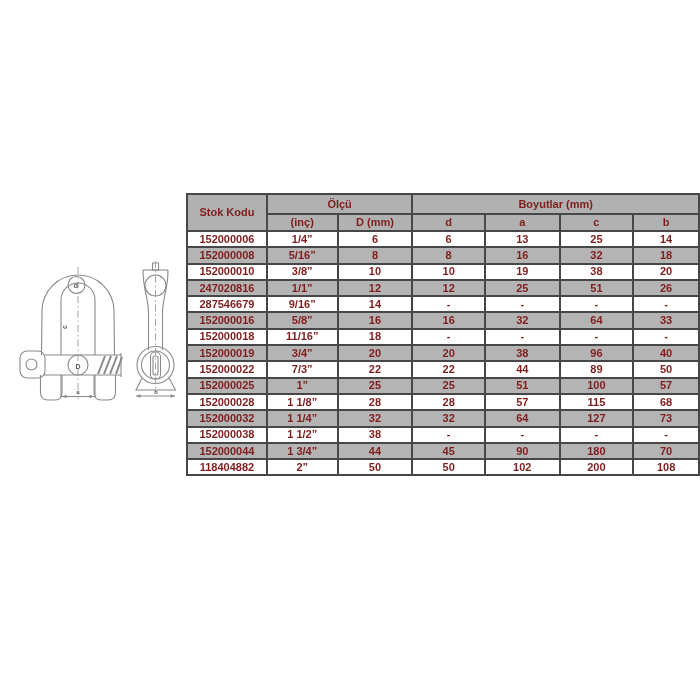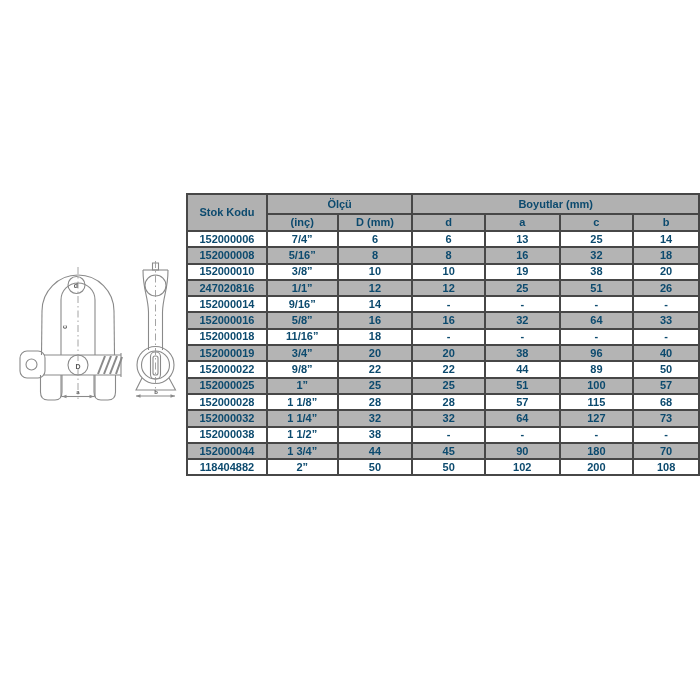--- a/index.html
+++ b/index.html
@@ -14,21 +14,21 @@
   .dline{stroke:#8a8a8a;stroke-width:1.1;fill:none;}
   .dthick{stroke:#8a8a8a;stroke-width:2;fill:none;}
   .dcenter{stroke:#9a9a9a;stroke-width:0.9;fill:none;stroke-dasharray:7 3 1.5 3;}
   .dlabel{fill:#5a5a5a;font-family:"Liberation Sans",sans-serif;font-size:7px;font-weight:bold;text-anchor:middle;}
   .dlabel-sm{font-size:6px;}
   .darrow{fill:#8a8a8a;stroke:none;}
   
   .spec-table{
     position:absolute;left:186px;top:193px;
     border-collapse:collapse;table-layout:fixed;
-    color:#0c4a6e;
+    color:#7f1d1d;
   }
   .spec-table th,.spec-table td{
     border:2px solid #474747;
     font-size:11px;font-weight:bold;text-align:center;
     padding:0;line-height:1;white-space:nowrap;overflow:hidden;
   }
   .spec-table thead th{background:#b1b1b1;}
   .spec-table thead tr:first-child th{height:18px;}
   .spec-table thead tr:last-child th{height:15px;margin-top:8px;}
   .spec-table tbody td{height:14.3px;background:#ffffff;}
@@ -124,21 +124,21 @@
       <th>D (mm)</th>
       <th>d</th>
       <th>a</th>
       <th>c</th>
       <th>b</th>
     </tr>
   </thead>
   <tbody>
       <tr>
         <td>152000006</td>
-        <td>7/4”</td>
+        <td>1/4”</td>
         <td>6</td>
         <td>6</td>
         <td>13</td>
         <td>25</td>
         <td>14</td>
       </tr>
       <tr class="alt">
         <td>152000008</td>
         <td>5/16”</td>
         <td>8</td>
@@ -159,21 +159,21 @@
       <tr class="alt">
         <td>247020816</td>
         <td>1/1”</td>
         <td>12</td>
         <td>12</td>
         <td>25</td>
         <td>51</td>
         <td>26</td>
       </tr>
       <tr>
-        <td>152000014</td>
+        <td>287546679</td>
         <td>9/16”</td>
         <td>14</td>
         <td>-</td>
         <td>-</td>
         <td>-</td>
         <td>-</td>
       </tr>
       <tr class="alt">
         <td>152000016</td>
         <td>5/8”</td>
@@ -196,21 +196,21 @@
         <td>152000019</td>
         <td>3/4”</td>
         <td>20</td>
         <td>20</td>
         <td>38</td>
         <td>96</td>
         <td>40</td>
       </tr>
       <tr>
         <td>152000022</td>
-        <td>9/8”</td>
+        <td>7/3”</td>
         <td>22</td>
         <td>22</td>
         <td>44</td>
         <td>89</td>
         <td>50</td>
       </tr>
       <tr class="alt">
         <td>152000025</td>
         <td>1”</td>
         <td>25</td>

